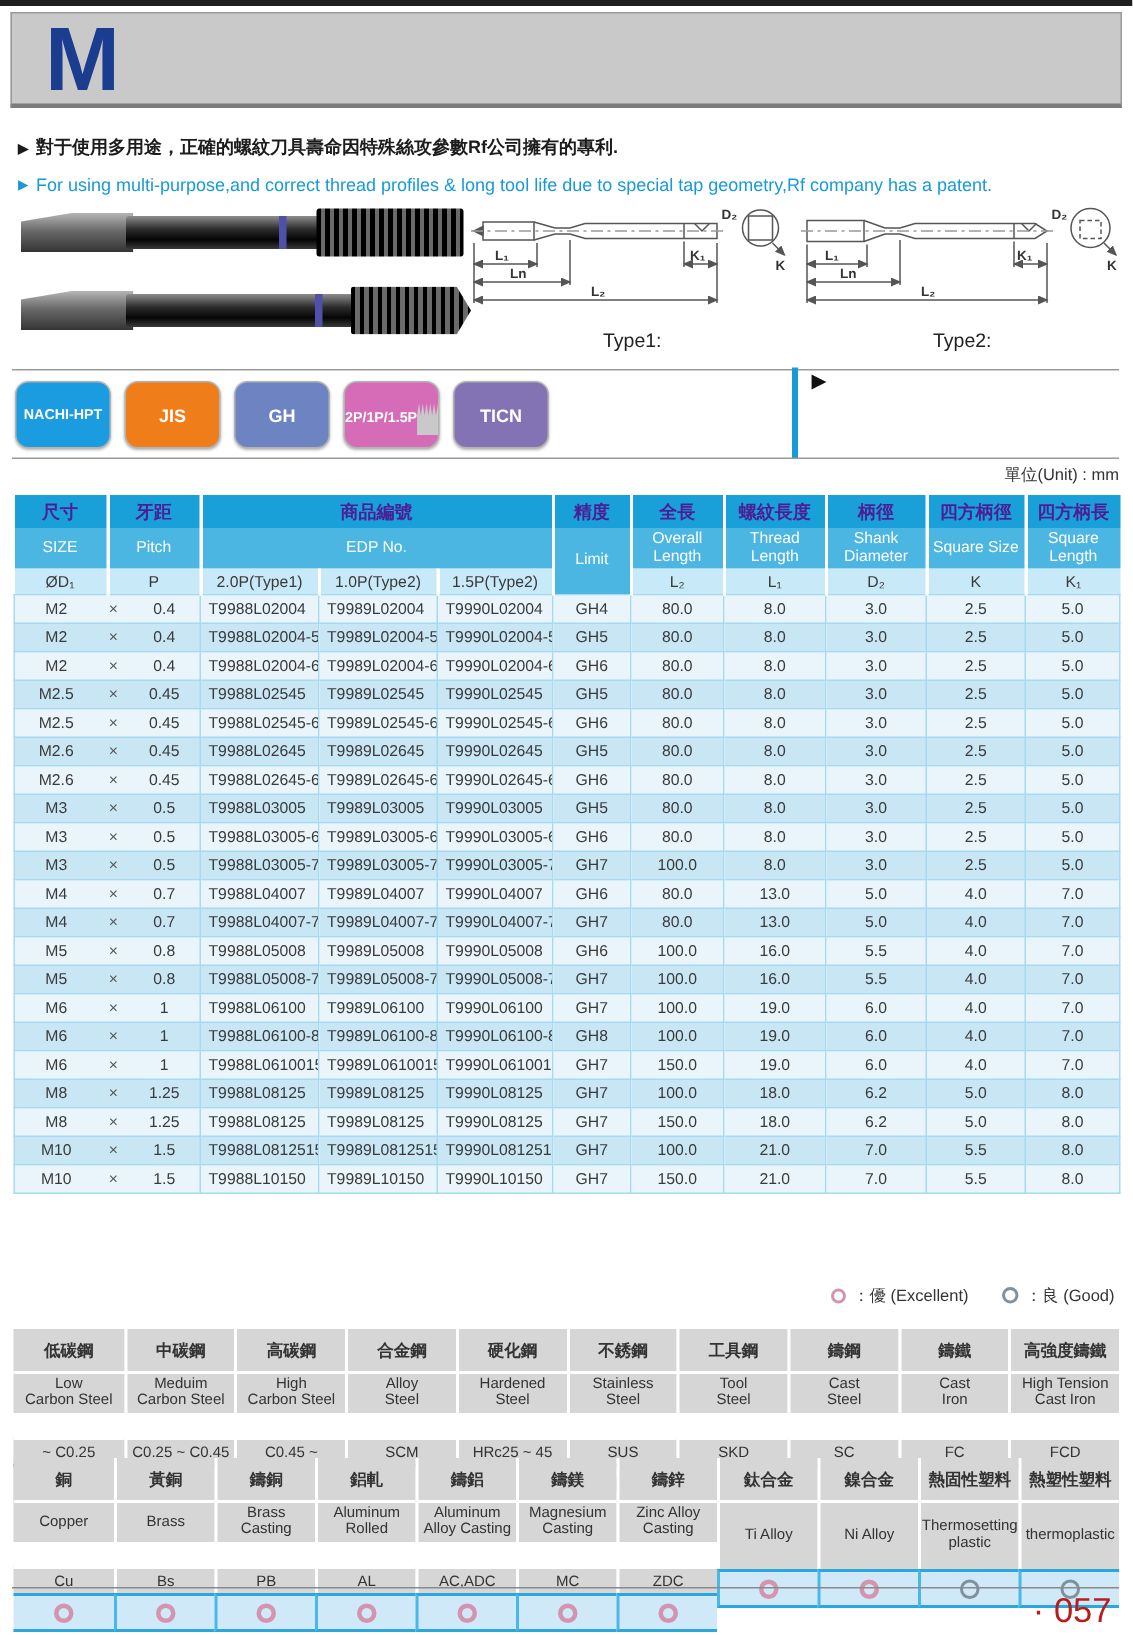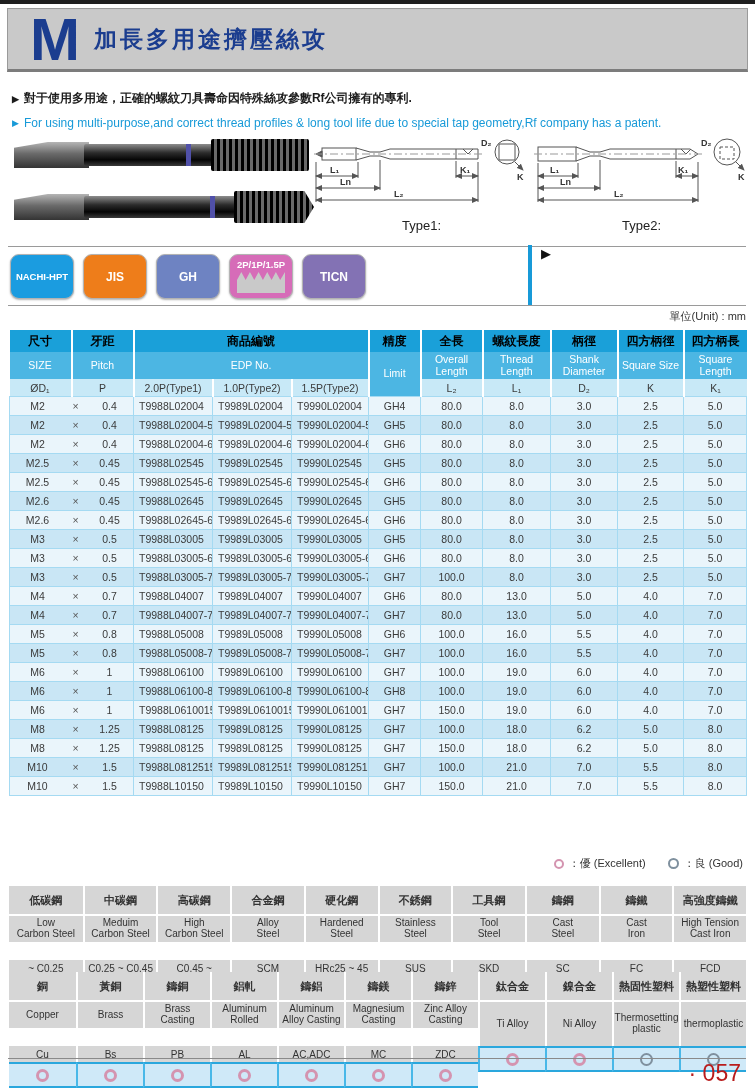--- a/index.html
+++ b/index.html
@@ -34,31 +34,31 @@
   .diagram{position:absolute;top:138px;width:215px;text-align:center;}
   .dtype{font-size:13px;color:#222;margin-top:4px;text-align:center;}
   .diagram svg text{font-family:"Liberation Sans",sans-serif;font-size:9px;fill:#333;font-weight:bold;}
   
   .rule{position:absolute;left:8px;width:738px;height:1px;background:#9a9a9a;}
   .badge-list{position:absolute;left:10px;top:254px;display:flex;gap:9px;}
   .badge{width:64px;height:45px;border-radius:9px;color:#fff;display:flex;align-items:center;
          justify-content:center;font-weight:bold;font-size:12px;border:1px solid #b3b3b3;
          box-shadow:0 1px 2px rgba(0,0,0,.3);box-sizing:border-box;}
   .badge.small-text{font-size:9.5px;}
-  .badge.zig{flex-direction:column;justify-content:flex-start;padding-top:4px;}
+  .badge.zig{justify-content:flex-start;padding-top:4px;}
   .zlabel{font-size:9.5px;}
   .zteeth{width:48px;height:21px;margin-top:2px;background:#c9c9c9;
           clip-path:polygon(0 100%,0 38%,9% 0,18% 38%,27% 0,36% 38%,45% 0,54% 38%,63% 0,72% 38%,81% 0,90% 38%,100% 0,100% 100%);}
   .blue-bar{position:absolute;left:528px;top:245px;width:4px;height:61px;background:#189ad8;}
   .arrow-right{position:absolute;left:541px;top:246px;font-size:13px;color:#111;}
   .unit{position:absolute;right:9px;top:309px;font-size:11px;color:#333;}
   
   .mtab{position:absolute;left:9px;top:330px;width:737px;border-collapse:collapse;table-layout:fixed;}
   .mtab th,.mtab td{padding:0;overflow:hidden;white-space:nowrap;}
-  .h1 th{background:#1aa0d9;color:#000000;font-size:12px;font-weight:bold;height:22px;border-left:2px solid #fff;}
+  .h1 th{background:#1aa0d9;color:#4c1d95;font-size:12px;font-weight:bold;height:22px;border-left:2px solid #fff;}
   .h2 th{background:#4cb6e3;color:#fff;font-size:10.5px;font-weight:normal;height:27px;line-height:1.1;
          border-left:2px solid #fff;white-space:normal;}
   .h3 th{background:#c8e9f7;color:#3a3a3a;font-size:10.5px;font-weight:normal;height:17px;border-left:2px solid #fff;}
   .h1 th:first-child,.h2 th:first-child,.h3 th:first-child{border-left:none;}
   .limitcell{background:#4cb6e3 !important;color:#fff !important;font-size:10.5px;font-weight:normal;}
   .mtab tbody td{font-size:10.5px;color:#3a3a3a;height:18px;text-align:center;border:1px solid #a5daf2;}
   .mtab tbody tr:nth-child(odd){background:#eaf5fb;}
   .mtab tbody tr:nth-child(even){background:#c9e6f5;}
   .c-edp{text-align:left !important;padding-left:5px !important;}
   .c-size .sv{display:inline-block;width:50px;text-align:center;}
@@ -86,21 +86,20 @@
   .pageno{position:absolute;right:14px;top:1060px;font-size:23px;color:#b91c1c;}
 </style>
 </head>
 <body>
 
 <div class="topstrip"></div>
 
 <div class="banner">
   <div class="m-letter">M</div>
   <div class="titles">
-    <div class="t-zh">加長多用途擠壓絲攻</div>
   </div>
 </div>
 
 <div class="bullets">
   <div class="bullet b-zh">
     <span class="mk">▶</span>
     <span>對于使用多用途，正確的螺紋刀具壽命因特殊絲攻參數Rf公司擁有的專利.</span>
   </div>
   <div class="bullet b-en">
     <span class="mk">▶</span>

